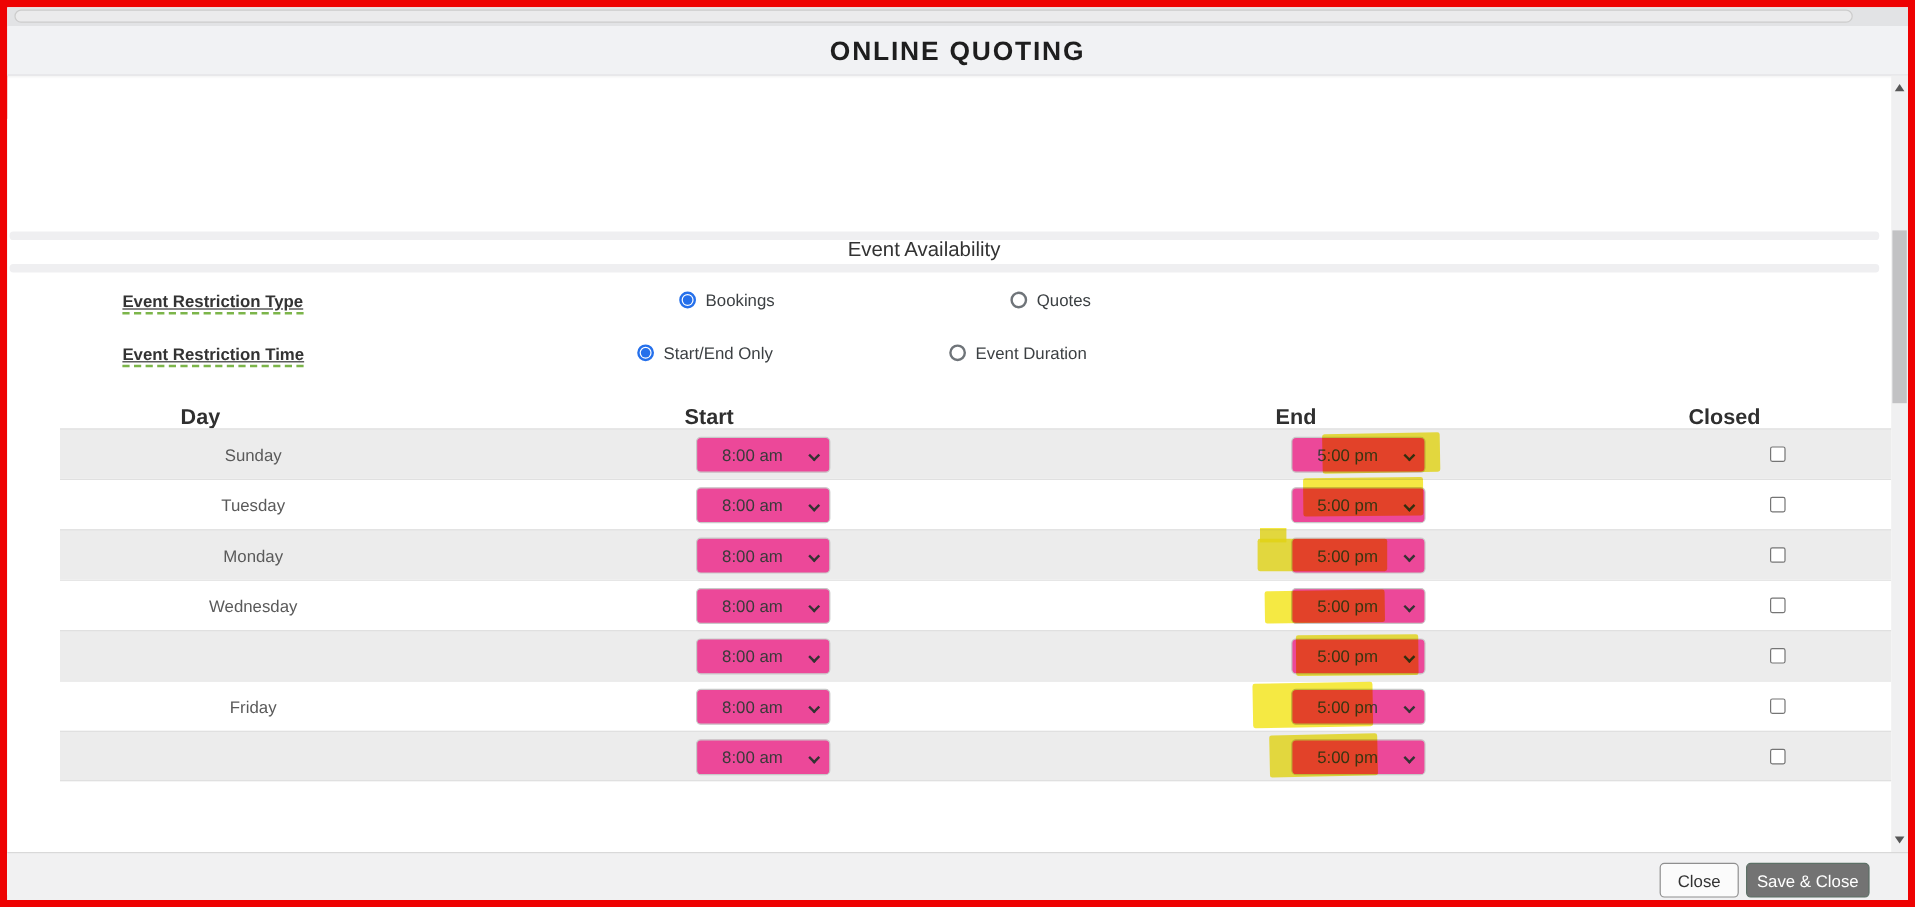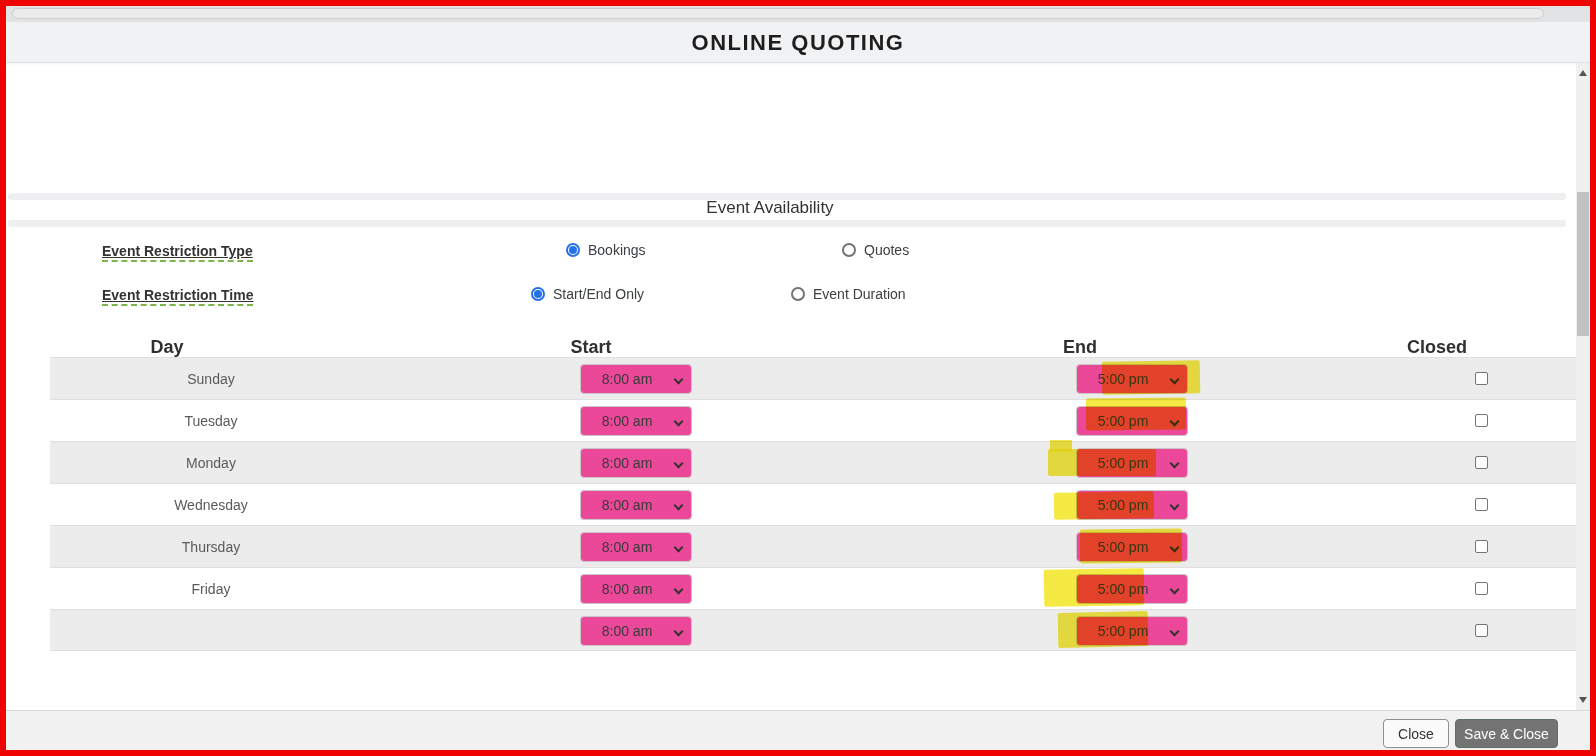--- a/index.html
+++ b/index.html
@@ -172,21 +172,20 @@
           <div class="hl hl3"></div>
           <div class="sel">
               <span>5:00 pm</span>
               <span class="chev"></span>
             </div>
         </div>
         <span class="cb"></span>
       </div>
 
       <div class="row">
-        <span class="day-cell">Thursday</span>
         <div class="sel sel-start">
             <span>8:00 am</span>
             <span class="chev"></span>
           </div>
         <div class="end-wrap">
           <div class="hl hl4"></div>
           <div class="sel">
               <span>5:00 pm</span>
               <span class="chev"></span>
             </div>

